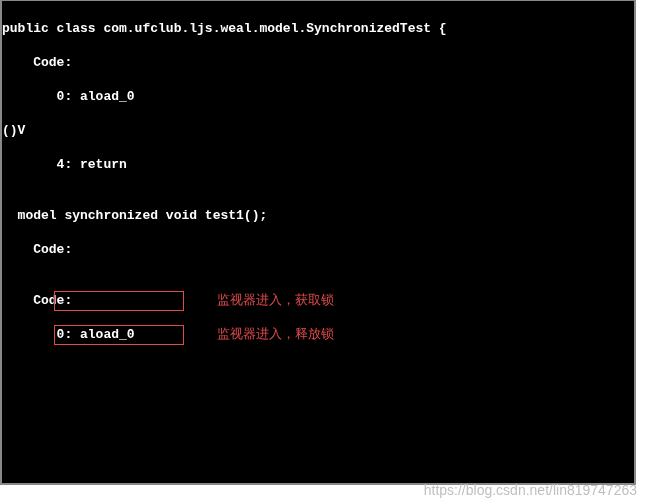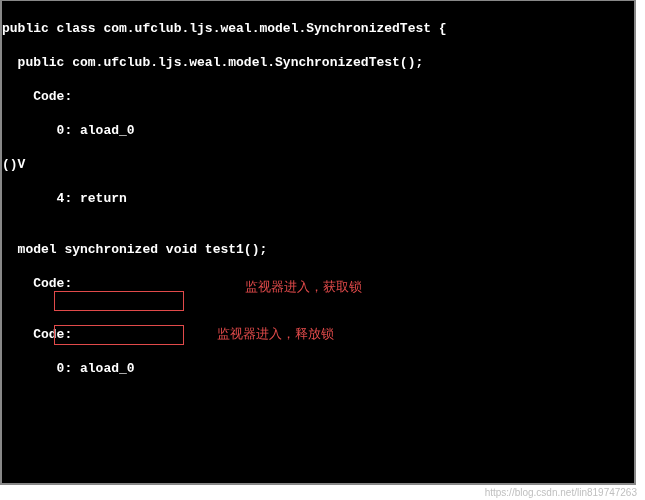--- a/index.html
+++ b/index.html
@@ -39,30 +39,29 @@
     color: #e14a4a;
     font-family: "Microsoft YaHei", SimSun, sans-serif;
     font-size: 13px;
     font-weight: normal;
   }
   .watermark {
     position: absolute;
     right: 8px;
     bottom: 2px;
     color: #bfbfbf;
-    font-size: 10px;
+    font-size: 14px;
     font-family: Arial, sans-serif;
   }
 </style>
 </head>
 <body>
 
 <div class="terminal">
 <div class="line">public class com.ufclub.ljs.weal.model.SynchronizedTest {</div>
-<div class="line">  public com.ufclub.ljs.weal.model.SynchronizedTest();</div>
 <div class="line">    Code:</div>
 <div class="line">       0: aload_0</div>
 <div class="line">()V</div>
 <div class="line">       4: return</div>
 <div class="line"></div>
 <div class="line">  model synchronized void test1();</div>
 <div class="line">    Code:</div>
 <div class="line"></div>
 <div class="line">    Code:</div>
 <div class="line">       0: aload_0</div>
@@ -78,17 +77,17 @@
 
 
 
 
 
 
 
 
 <div class="redbox" style="left:52px; top:290px; width:128px; height:18px;"></div>
 <div class="redbox" style="left:52px; top:324px; width:128px; height:18px;"></div>
-<div class="redlabel" style="left:215px; top:277px;margin-left:28px;">监视器进入，获取锁</div>
+<div class="redlabel" style="left:215px; top:290px;">监视器进入，获取锁</div>
 <div class="redlabel" style="left:215px; top:324px;">监视器进入，释放锁</div>
 </div>
 
 <div class="watermark">https://blog.csdn.net/lin819747263</div>
 
 </body></html>

